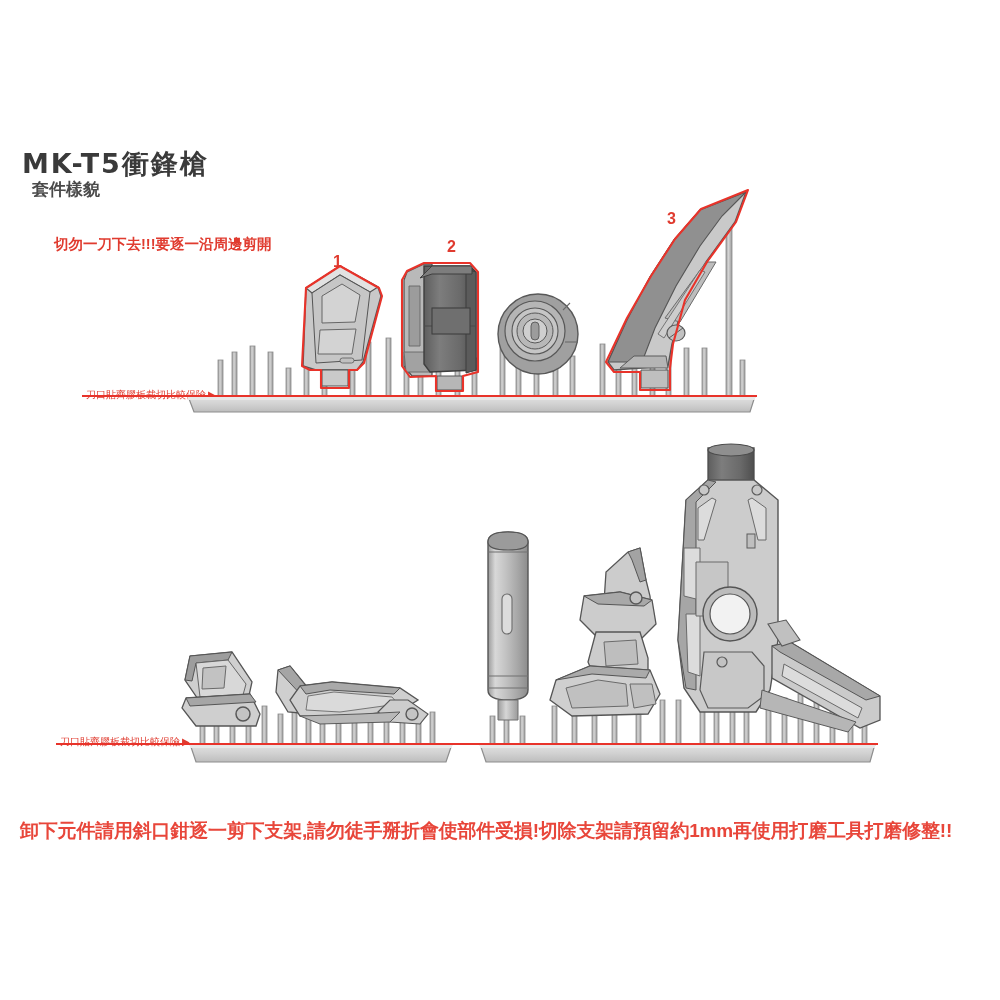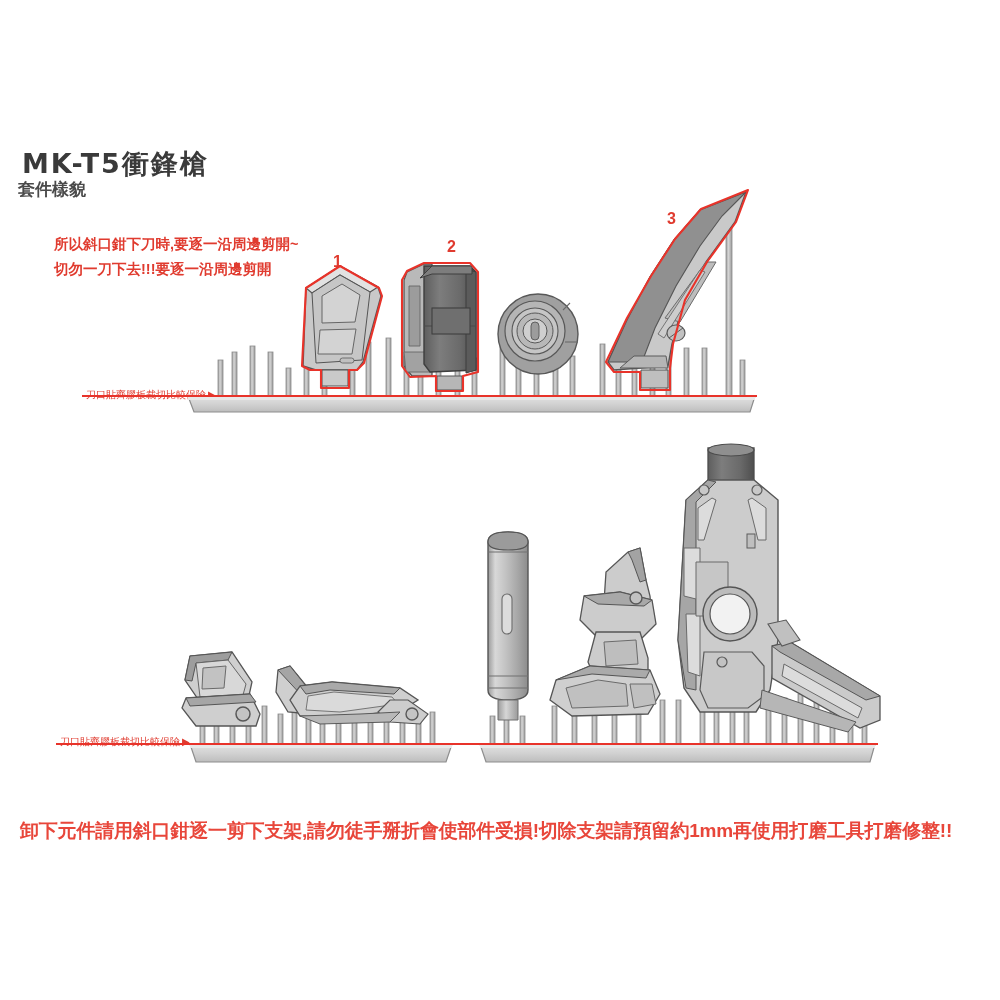--- a/index.html
+++ b/index.html
@@ -16,21 +16,21 @@
   
   .title{
     position:absolute;left:22px;top:146px;
     font-size:27px;font-weight:bold;
     letter-spacing:2px;
     color:#3a3a3a;
     font-family:"DejaVu Sans",sans-serif;
     white-space:nowrap;
   }
   .subtitle{
-    position:absolute;left:18px;top:178px;
+    position:absolute;left:32px;top:178px;
     font-size:17px;font-weight:bold;
     color:#4a4a4a;
     white-space:nowrap;
   }
 
   
   .warnblock{
     position:absolute;left:38px;top:232px;
     color:#e03b2f;
     font-size:14.5px;font-weight:bold;
@@ -75,21 +75,20 @@
 </style>
 </head>
 <body>
 
 <div id="sheet">
 
   <div class="title">MK-T5衝鋒槍</div>
   <div class="subtitle">套件樣貌</div>
 
   <div class="warnblock">
-    <div class="l2">所以斜口鉗下刀時,要逐一沿周邊剪開~</div>
     <div class="l3">切勿一刀下去!!!要逐一沿周邊剪開</div>
   </div>
 
   <div class="partnum" id="num1">1</div>
   <div class="partnum" id="num2">2</div>
   <div class="partnum" id="num3">3</div>
 
   <div class="cutcap" id="cutcap-top">
     <span>刀口貼齊膠板裁切比較保險</span><span class="arrow">▶</span>
   </div>

